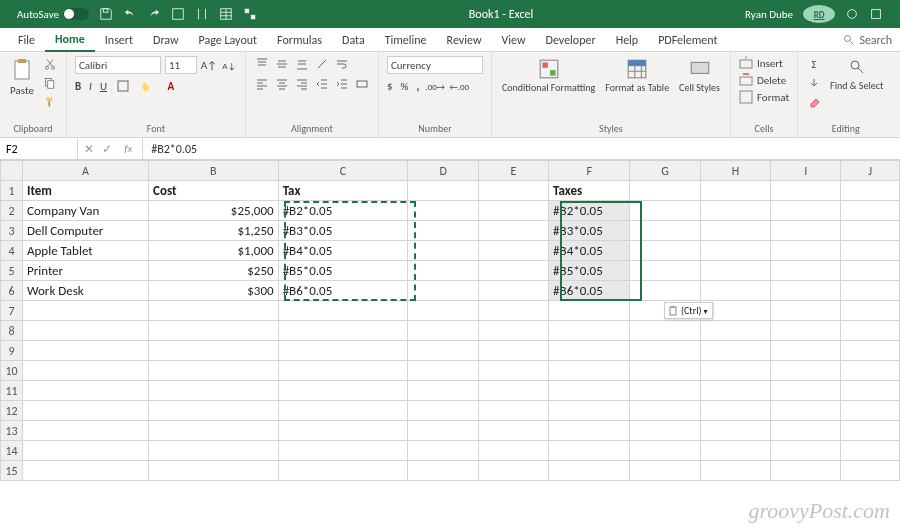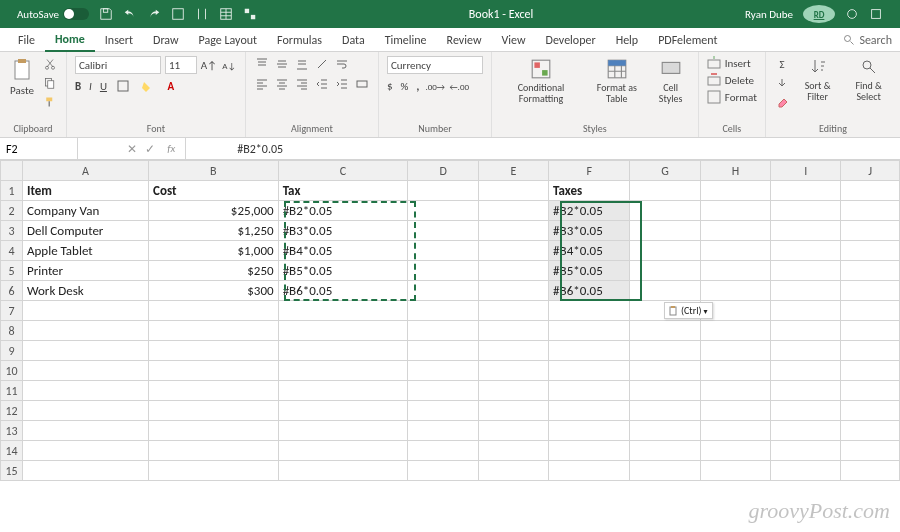--- a/index.html
+++ b/index.html
@@ -26,21 +26,21 @@
     .rgroup-body { display: flex; gap: 6px; align-items: flex-start; flex:1; }
     .rbtn { display: flex; flex-direction: column; align-items: center; gap: 2px; cursor: pointer; padding: 2px; }
     .rbtn-lg svg { width: 20px; height: 24px; }
     .ricon { width: 14px; height: 14px; }
     .rrow { display: flex; gap: 4px; align-items: center; }
     .rcol { display: flex; flex-direction: column; gap: 3px; }
     .combo { border: 1px solid #ccc; background: #fff; font-size: 11px; padding: 1px 3px; height: 18px; display:flex; align-items:center; }
     .mini { width: 16px; height: 16px; cursor:pointer; display:flex; align-items:center; justify-content:center; }
     .mini svg { width:12px; height:12px; }
 
-    .formulabar { height: 22px; border-bottom: 1px solid #d4d4d4; display: flex; align-items: center; font-size: 12px; gap: 43px; }
+    .formulabar { height: 22px; border-bottom: 1px solid #d4d4d4; display: flex; align-items: center; font-size: 12px; }
     .namebox { width: 78px; border-right: 1px solid #d4d4d4; padding: 0 6px; height:100%; display:flex; align-items:center; }
     .fb-btns { display: flex; gap: 8px; padding: 0 6px; color:#999; border-right: 1px solid #d4d4d4; height:100%; align-items:center; }
     .fx { font-style: italic; font-size: 11px; padding: 0 4px; }
     .formula-input { flex: 1; padding: 0 8px; color: #333; }
 
     .grid { position: relative; font-size: 13px; color: #222; font-family: Calibri, sans-serif; }
     table { border-collapse: collapse; width: 100%; }
     th, td { border: 1px solid #d4d4d4; height: 20px; padding: 0 4px; text-align: left; background:#fff; }
     th { background: #f0f0f0; font-weight: normal; text-align: center; font-size: 12px; color: #555; }
     th.corner { background: #f0f0f0; width: 22px; }
@@ -350,26 +350,20 @@
         <div class="mini">
             <svg viewBox="0 0 12 12">
               <path d="M6 2v6M3 6l3 3 3-3" stroke="#666" fill="none"></path>
             </svg>
           </div>
         <div class="mini">
             <svg viewBox="0 0 12 12">
               <path d="M3 8l5-5 3 3-5 5H3z" fill="#f8a" stroke="#c66"></path>
             </svg>
           </div>
-      </div>
-      <div class="rbtn">
-        <svg width="18" height="20" viewBox="0 0 18 20">
-            <path d="M6 2v12M3 11l3 3 3-3M12 4h4M12 8h3M12 12h2" stroke="#666" fill="none"></path>
-          </svg>
-        <span style="font-size:10px;text-align:center;line-height:1.1">Sort &amp; Filter</span>
       </div>
       <div class="rbtn">
         <svg width="18" height="20" viewBox="0 0 18 20">
             <circle cx="7" cy="7" r="4" fill="none" stroke="#666"></circle>
             <path d="M10 10l5 5" stroke="#666"></path>
           </svg>
         <span style="font-size:10px;text-align:center;line-height:1.1">Find &amp; Select</span>
       </div>
     </div>
     <div class="rgroup-label">Editing</div>

